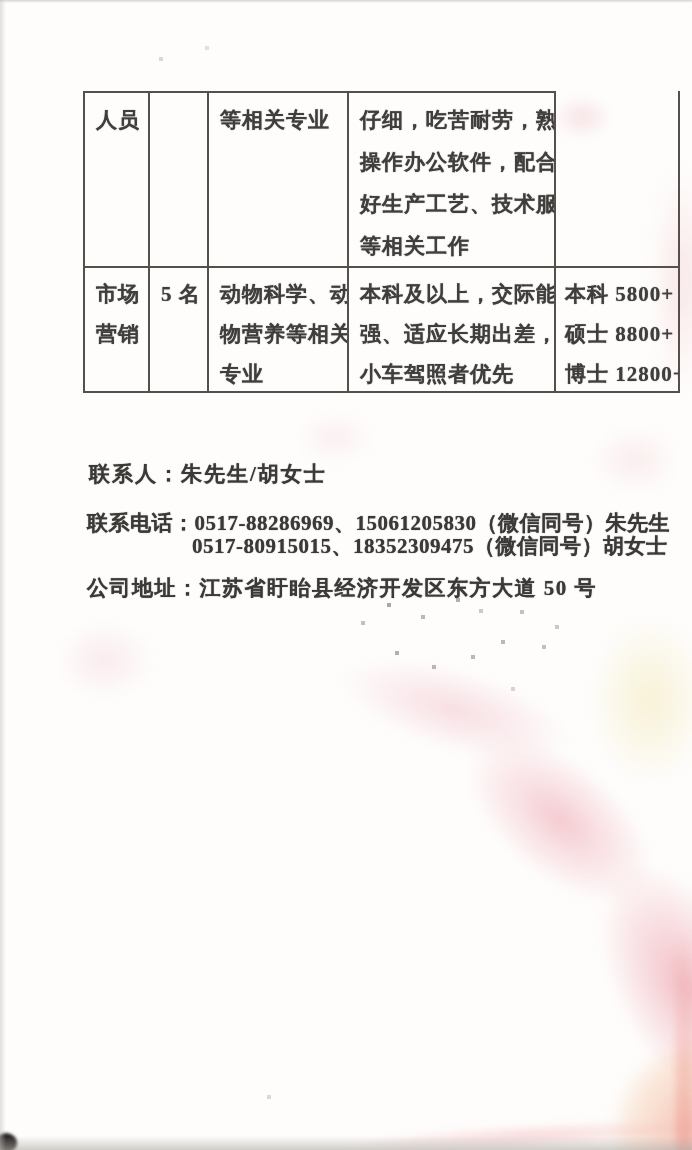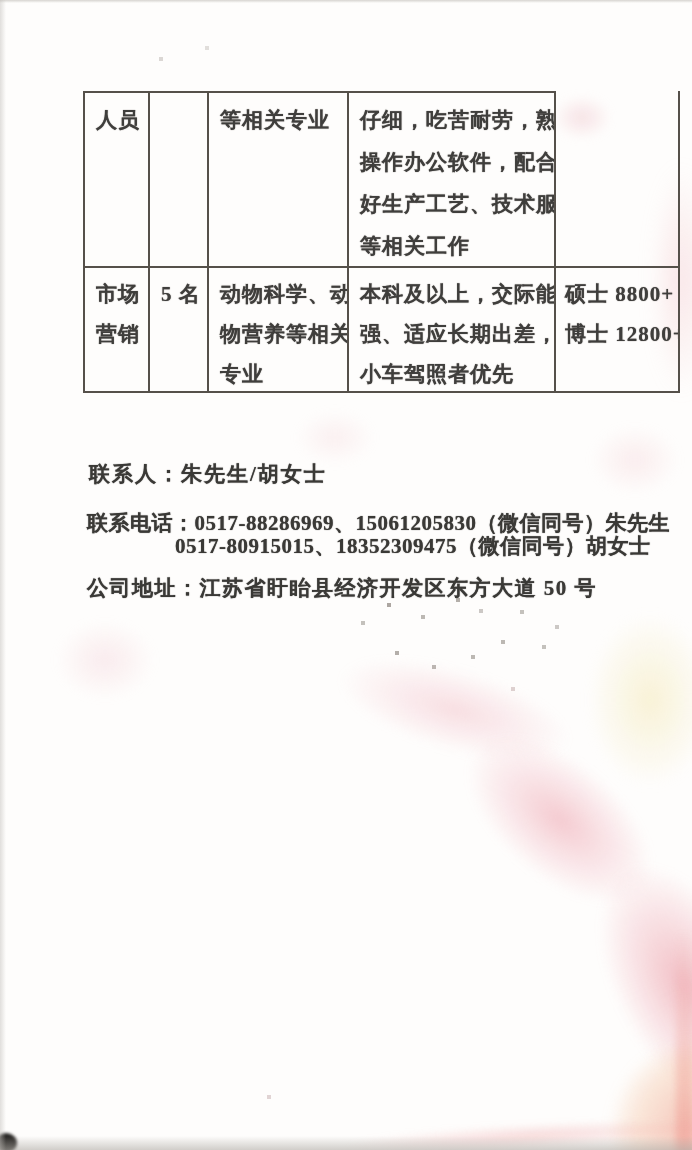--- a/index.html
+++ b/index.html
@@ -81,21 +81,21 @@
   .r2 { line-height:40px; }
   .cell .ln { white-space:nowrap; }
   .salary { padding-left:9px; }
 
   
   .contact-line { position:absolute; white-space:nowrap;
     font-size:21px; font-weight:bold; color:#3a3936;
     text-shadow:0 0 1px rgba(60,58,55,.9); }
   .c1 { left:89px;  top:443px; letter-spacing:2px;margin-top:17px; }
   .c2 { left:87px;  top:488px; letter-spacing:.5px;margin-top:21px; }
-  .c3 { left:175px; top:532px; letter-spacing:.5px; }
+  .c3 { left:192px; top:532px; letter-spacing:.5px; }
   .c4 { left:87px;  top:574px; letter-spacing:1.5px; }
 </style>
 </head>
 <body>
 
 <div class="page">
 
   <div class="stain s-yellow"></div>
   <div class="stain s-band1"></div>
   <div class="stain s-band2"></div>
@@ -146,20 +146,21 @@
       <div class="ln">动物科学、动</div>
       <div class="ln">物营养等相关</div>
       <div class="ln">专业</div>
     </div>
     <div class="cell r2">
       <div class="ln">本科及以上，交际能力</div>
       <div class="ln">强、适应长期出差，有</div>
       <div class="ln">小车驾照者优先</div>
     </div>
     <div class="cell r2 salary">
+      <div class="ln">本科 5800+</div>
       <div class="ln">硕士 8800+</div>
       <div class="ln">博士 12800+</div>
     </div>
   </div>
 
   <div class="contact-line c1">联系人：朱先生/胡女士</div>
   <div class="contact-line c2">联系电话：0517-88286969、15061205830（微信同号）朱先生</div>
   <div class="contact-line c3">0517-80915015、18352309475（微信同号）胡女士</div>
   <div class="contact-line c4">公司地址：江苏省盱眙县经济开发区东方大道 50 号</div>
 

